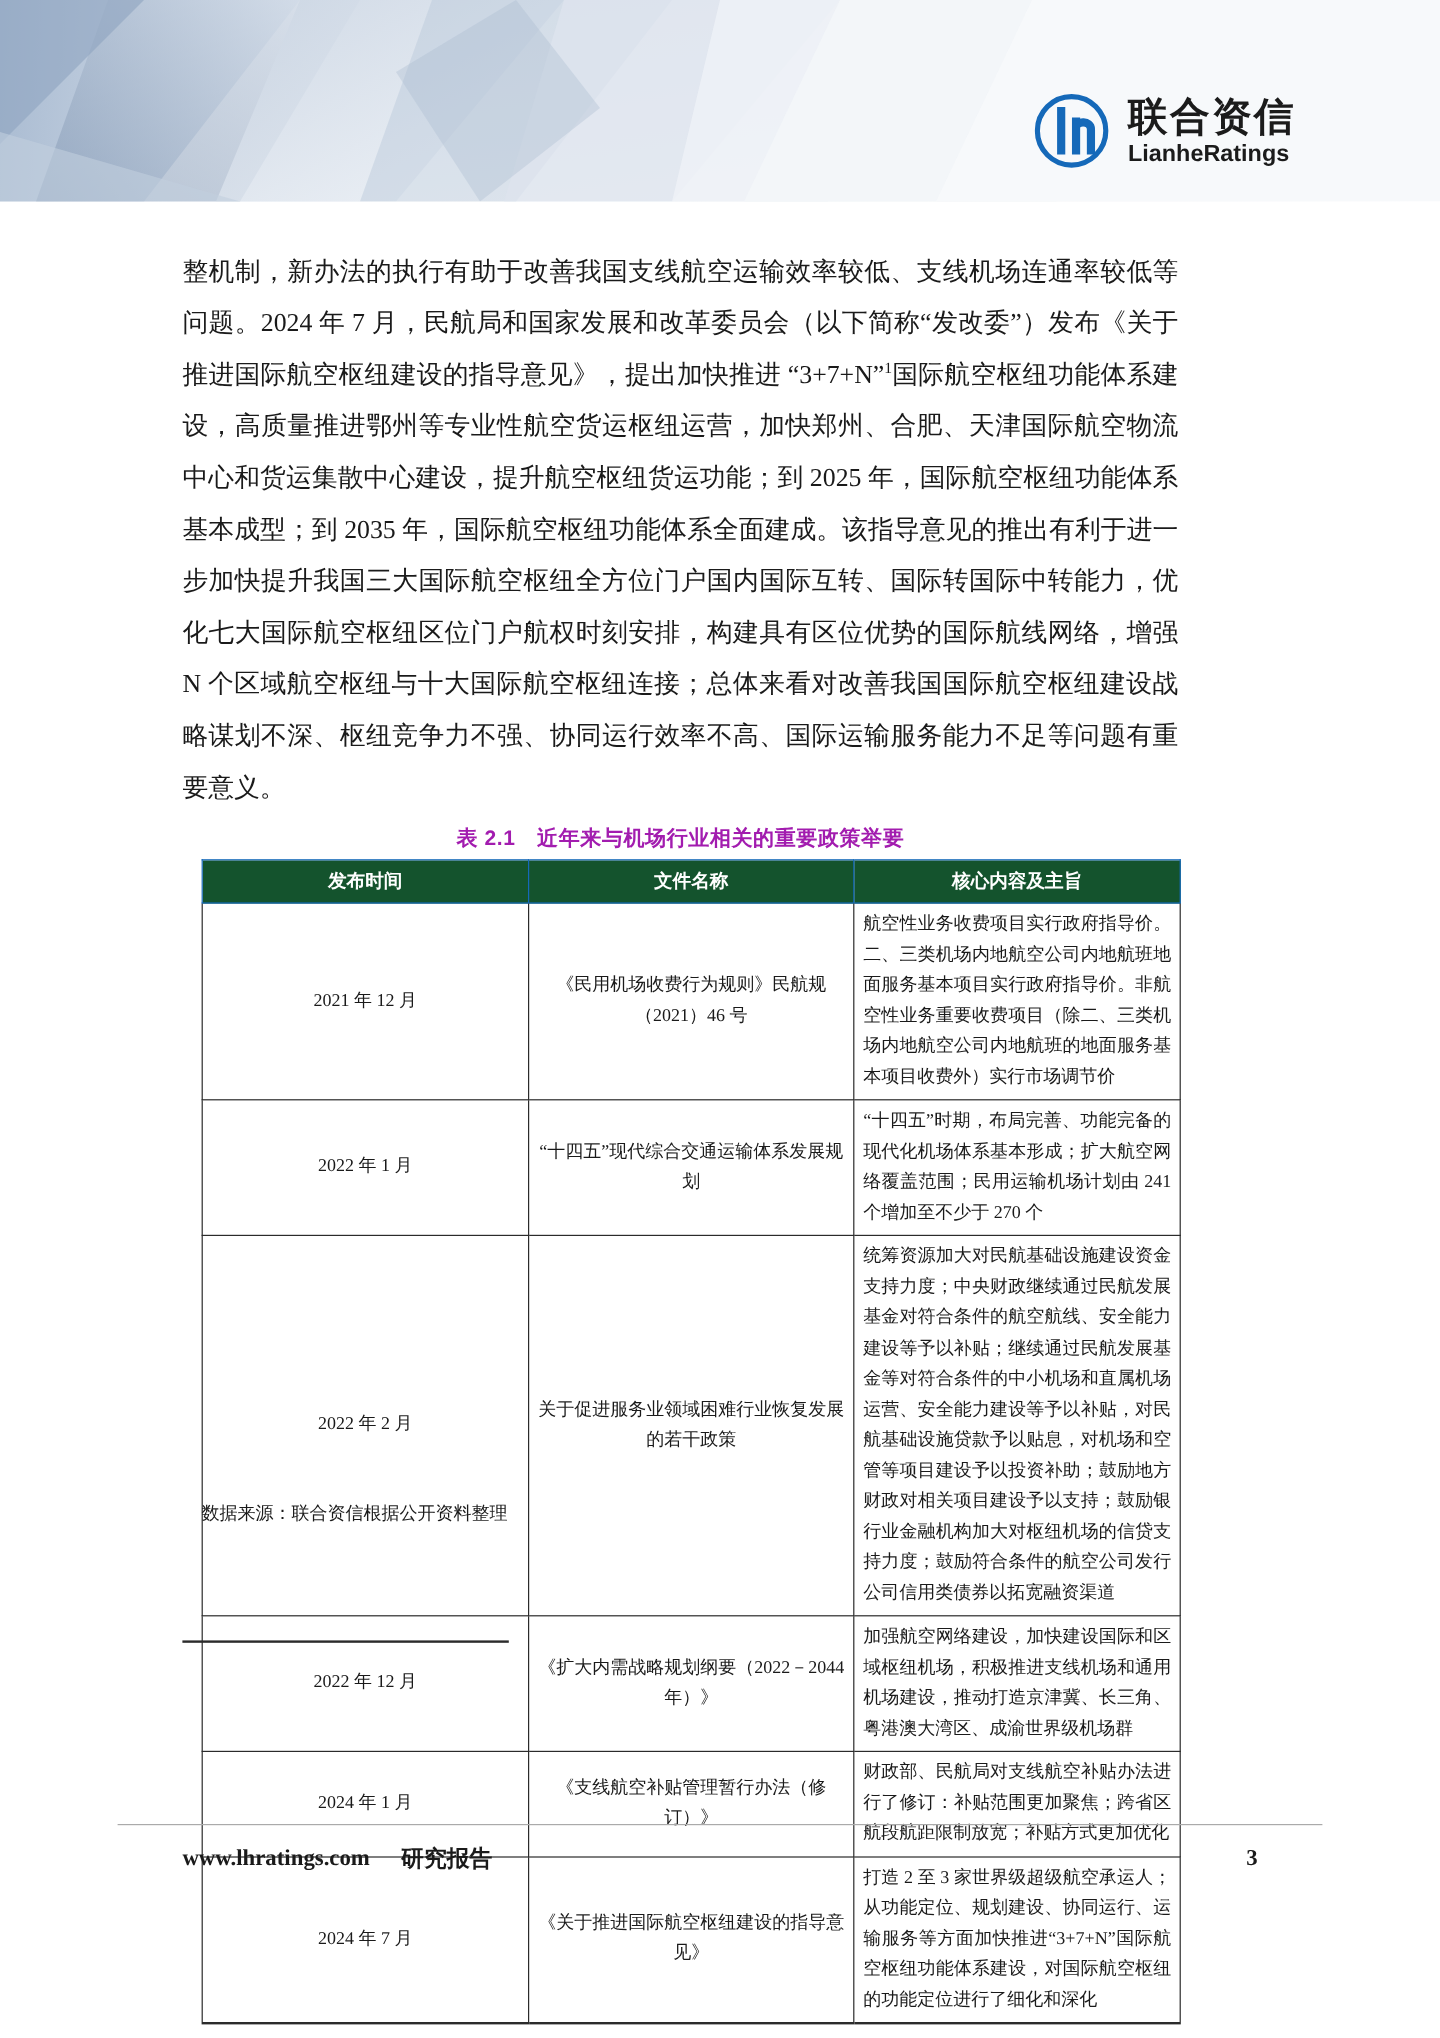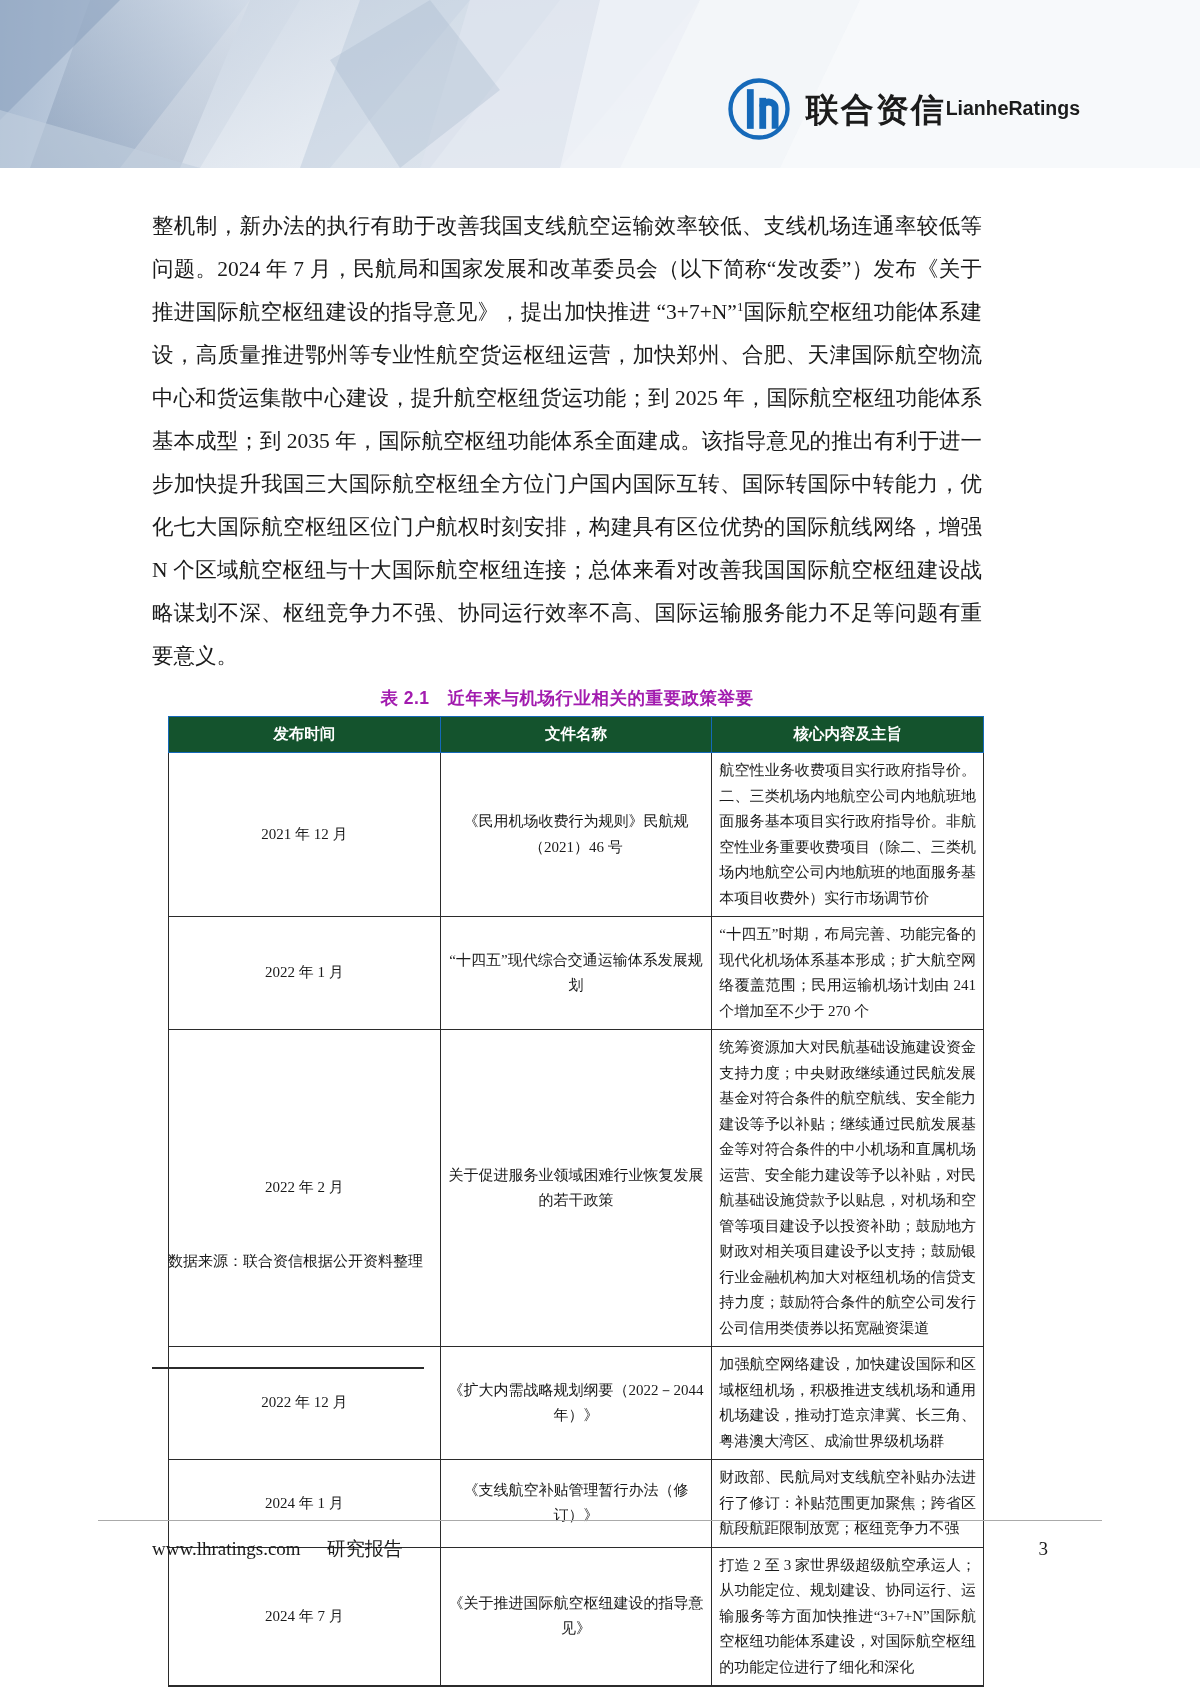--- a/index.html
+++ b/index.html
@@ -12,21 +12,21 @@
   }
   .page{position:absolute;inset:0;background:#fff;}
 
   
   .banner{position:absolute;left:0;top:0;width:1200px;height:168px;overflow:hidden;
     background:linear-gradient(110deg,#dfe6ef 0%,#e9eef4 30%,#f2f5f8 60%,#ffffff 100%);}
   .banner svg{display:block;width:1200px;height:168px;}
 
   .logo-wrap{position:absolute;right:120px;top:78px;display:flex;align-items:center;gap:16px;}
   .logo-mark{width:62px;height:62px;flex:none;}
-  .logo-text{display:flex;flex-direction:row;line-height:1;}
+  .logo-text{display:flex;flex-direction:column;line-height:1;}
   .logo-cn{font-family:"Liberation Sans","DejaVu Sans",sans-serif;font-size:33px;font-weight:bold;color:#1b1b1b;letter-spacing:2px;}
   .logo-en{font-family:"Liberation Sans","DejaVu Sans",sans-serif;font-size:19.5px;font-weight:bold;color:#1b1b1b;letter-spacing:0px;margin-top:6px;}
 
   
   .content{position:absolute;left:152px;top:205px;width:830px;}
   p.para{
     font-size:21.5px;line-height:43px;color:#1a1a1a;margin:0;
     text-align:justify;text-justify:inter-ideograph;
     text-indent:0;
   }
@@ -72,21 +72,21 @@
   .footnote{
     position:absolute;left:152px;top:1376px;width:838px;
     font-family:"Liberation Sans","DejaVu Sans",sans-serif;
     font-size:15.2px;line-height:29px;color:#1a1a1a;
     text-align:justify;text-justify:inter-ideograph;
   }
   .footnote sup{font-size:11px;vertical-align:super;line-height:0;margin-right:3px;}
 
   
   .footer-rule{position:absolute;left:98px;top:1520px;width:1004px;height:1px;background:#aaaaaa;}
-  .footer{position:absolute;left:152px;top:1536px;width:896px;display:flex;align-items:center;}
+  .footer{position:absolute;left:152px;top:1536px;width:896px;display:flex;align-items:center;font-weight:bold;}
   .footer .site{font-family:"Liberation Serif","DejaVu Serif",serif;font-size:19px;color:#1a1a1a;}
   .footer .rep{font-family:"Liberation Serif","DejaVu Serif",serif;font-size:19px;color:#1a1a1a;margin-left:26px;}
   .footer .pg{margin-left:auto;font-family:"Liberation Serif","DejaVu Serif",serif;font-size:19px;color:#1a1a1a;}
 </style>
 </head>
 <body>
 
 <div class="page">
 
   <div class="banner">
@@ -168,21 +168,21 @@
         <td class="c-desc">统筹资源加大对民航基础设施建设资金支持力度；中央财政继续通过民航发展基金对符合条件的航空航线、安全能力建设等予以补贴；继续通过民航发展基金等对符合条件的中小机场和直属机场运营、安全能力建设等予以补贴，对民航基础设施贷款予以贴息，对机场和空管等项目建设予以投资补助；鼓励地方财政对相关项目建设予以支持；鼓励银行业金融机构加大对枢纽机场的信贷支持力度；鼓励符合条件的航空公司发行公司信用类债券以拓宽融资渠道</td>
       </tr>
       <tr>
         <td class="c-date">2022 年 12 月</td>
         <td class="c-name">《扩大内需战略规划纲要（2022－2044 年）》</td>
         <td class="c-desc">加强航空网络建设，加快建设国际和区域枢纽机场，积极推进支线机场和通用机场建设，推动打造京津冀、长三角、粤港澳大湾区、成渝世界级机场群</td>
       </tr>
       <tr>
         <td class="c-date">2024 年 1 月</td>
         <td class="c-name">《支线航空补贴管理暂行办法（修订）》</td>
-        <td class="c-desc">财政部、民航局对支线航空补贴办法进行了修订：补贴范围更加聚焦；跨省区航段航距限制放宽；枢纽竞争力不强</td>
+        <td class="c-desc">财政部、民航局对支线航空补贴办法进行了修订：补贴范围更加聚焦；跨省区航段航距限制放宽；补贴方式更加优化</td>
       </tr>
       <tr>
         <td class="c-date">2024 年 7 月</td>
         <td class="c-name">《关于推进国际航空枢纽建设的指导意见》</td>
         <td class="c-desc">打造 2 至 3 家世界级超级航空承运人；从功能定位、规划建设、协同运行、运输服务等方面加快推进“3+7+N”国际航空枢纽功能体系建设，对国际航空枢纽的功能定位进行了细化和深化</td>
       </tr>
     </tbody>
   </table>
 
   <div class="table-source">数据来源：联合资信根据公开资料整理</div>

